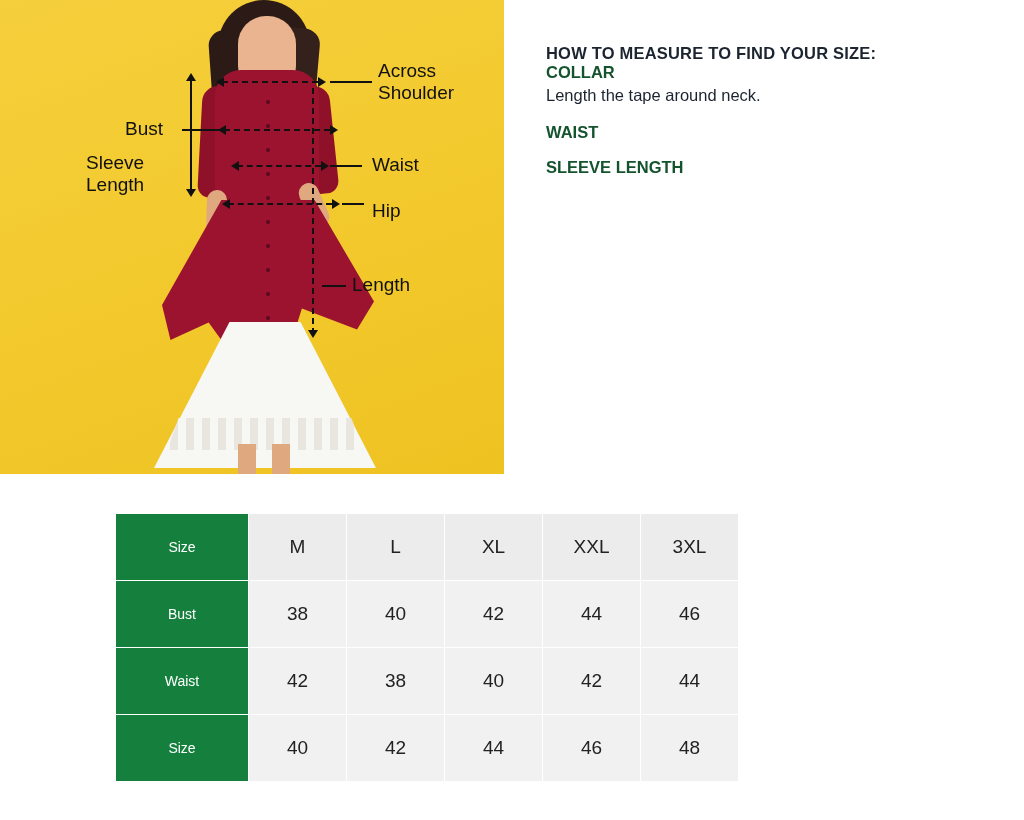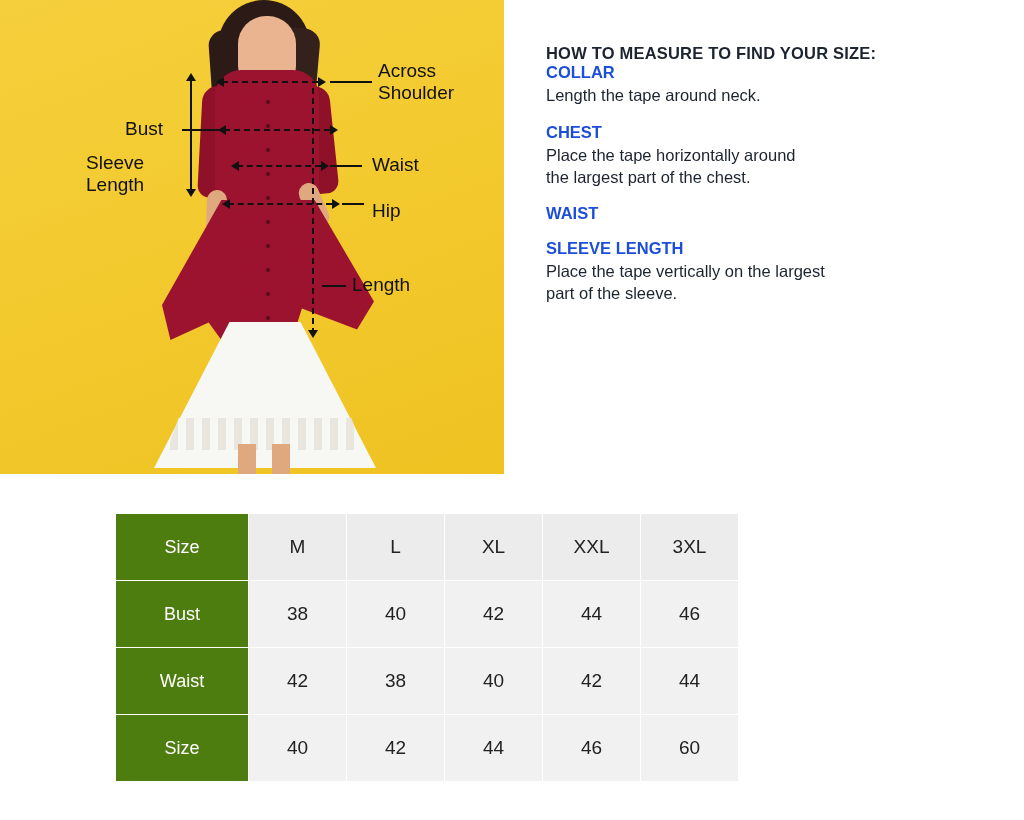--- a/index.html
+++ b/index.html
@@ -243,21 +243,21 @@
   .instr-title {
     font-size: 16.5px;
     font-weight: bold;
     letter-spacing: .2px;
     color: #1c2430;
   }
   .instr-block { margin-bottom: 16px; }
   .instr-head {
     font-size: 16.5px;
     font-weight: bold;
-    color: #1d4ed8;
+    color: #14532d;
     margin-bottom: 3px;
   }
   .instr-body {
     font-size: 16.5px;
     color: #1c2430;
     line-height: 1.32;
     white-space: pre-line;
   }
 
   
@@ -272,24 +272,24 @@
   }
   table.size-table td {
     border: 1px solid #ffffff;
     text-align: center;
     vertical-align: middle;
     font-size: 19px;
     color: #222;
     height: 64px;
   }
   table.size-table td.head-cell {
-    background: #4d7c0f;
+    background: #15803d;
     color: #ffffff;
     width: 130px;
-    font-size: 18px;
+    font-size: 14px;
     margin-left: 12px;
   }
   table.size-table td.val-cell {
     background: #f1f1f1;
     width: 95px;
   }
   table.size-table tr.header-row td.val-cell {
     background: #ececec;
   }
 </style>
@@ -372,34 +372,27 @@
   </div>
 
   <div class="instructions">
     <div class="instr-title">HOW TO MEASURE TO FIND YOUR SIZE:</div>
 
     <div class="instr-block">
       <div class="instr-head">COLLAR</div>
       <div class="instr-body">Length the tape around neck.</div>
     </div>
 
-    <div class="instr-block">
-      <div class="instr-head">CHEST</div>
-      <div class="instr-body">Place the tape horizontally around
-the largest part of the chest.</div>
-    </div>
 
     <div class="instr-block">
       <div class="instr-head">WAIST</div>
     </div>
 
     <div class="instr-block">
       <div class="instr-head">SLEEVE LENGTH</div>
-      <div class="instr-body">Place the tape vertically on the largest
-part of the sleeve.</div>
     </div>
   </div>
 </div>
 
 <div class="table-wrap">
   <table class="size-table">
     <tbody>
       <tr class="header-row">
         <td class="head-cell">Size</td>
         <td class="val-cell">M</td>
@@ -423,17 +416,17 @@
         <td class="val-cell">40</td>
         <td class="val-cell">42</td>
         <td class="val-cell">44</td>
       </tr>
       <tr>
         <td class="head-cell">Size</td>
         <td class="val-cell">40</td>
         <td class="val-cell">42</td>
         <td class="val-cell">44</td>
         <td class="val-cell">46</td>
-        <td class="val-cell">60</td>
+        <td class="val-cell">48</td>
       </tr>
     </tbody>
   </table>
 </div>
 
 </body></html>

